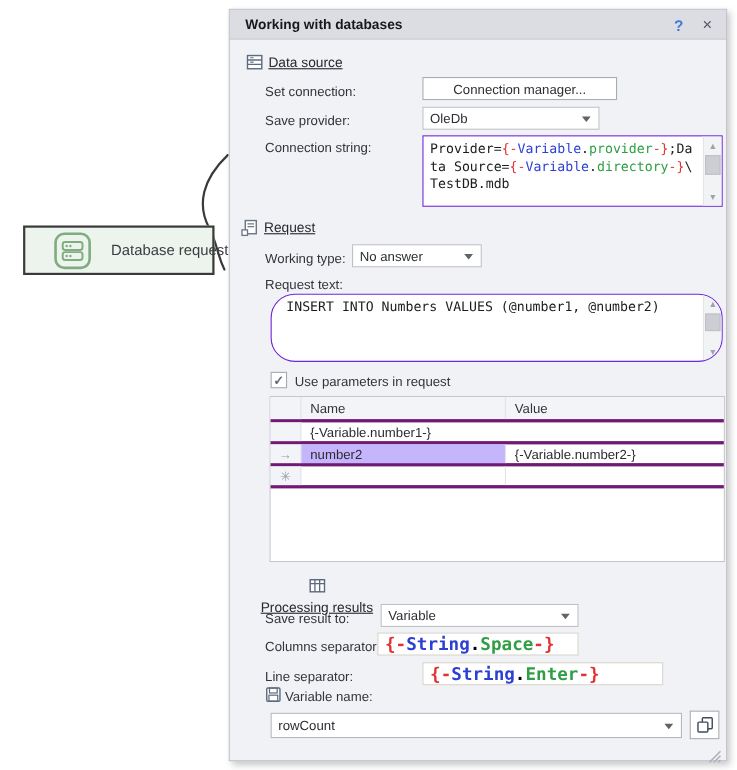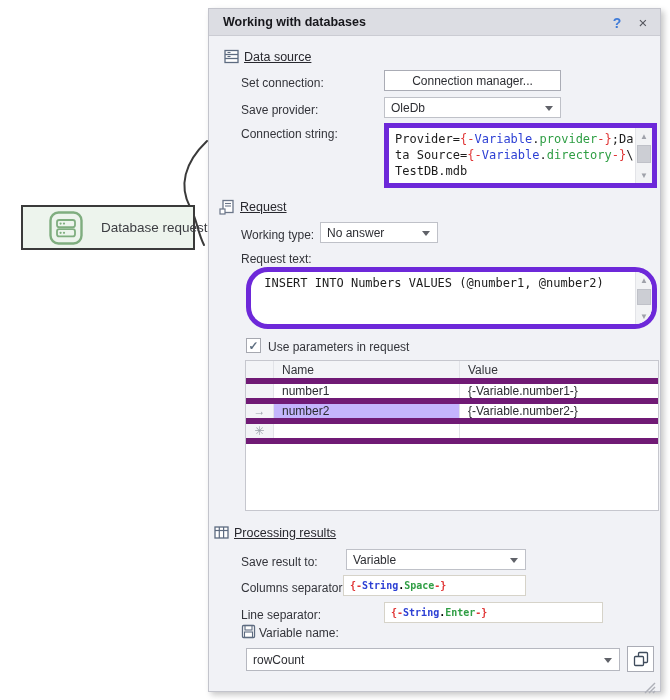--- a/index.html
+++ b/index.html
@@ -34,43 +34,43 @@
   .sec-header .sec-title{font-size:12.5px;color:#28282e;text-decoration:underline;}
   .lbl{position:absolute;font-size:12px;color:#33343a;white-space:nowrap;}
 
   .btn{position:absolute;background:#fff;border:1px solid #aaacb5;
     font-size:12px;color:#2d2e33;display:flex;align-items:center;justify-content:center;}
   .select{position:absolute;background:#fff;border:1px solid #bfc1c8;
     font-size:12px;color:#2d2e33;display:flex;align-items:center;padding-left:6px;}
   .select .arrow{position:absolute;right:7px;top:50%;margin-top:-2px;width:0;height:0;
     border-left:4px solid transparent;border-right:4px solid transparent;border-top:5px solid #606269;}
 
-  .textbox{position:absolute;background:#fff;border:5px solid #6d28d9;overflow:hidden;}
+  .textbox{position:absolute;background:#fff;border:1px solid #6d28d9;overflow:hidden;}
   .code{font-family:"DejaVu Sans Mono",monospace;font-size:12px;line-height:16px;color:#1c1c1c;}
   .code-pad{position:absolute;left:6px;top:3px;right:20px;bottom:2px;white-space:pre;}
   .mc-red{color:var(--macro-red);} .mc-blue{color:var(--macro-blue);} .mc-green{color:var(--macro-green);}
   .macro-input{position:absolute;background:#fff;border:1px solid #d6d3c9;
-    font-family:"DejaVu Sans Mono",monospace;font-weight:bold;font-size:10px;
+    font-family:"DejaVu Sans Mono",monospace;font-weight:bold;font-size:16px;
     display:flex;align-items:center;padding-left:6px;white-space:pre;}
 
   
   .vscroll{position:absolute;right:0;top:0;bottom:0;width:17px;background:#f2f3f5;
     border-left:1px solid #e3e4e8;}
   .vs-arrow{position:absolute;left:0;width:16px;height:16px;display:flex;align-items:center;
     justify-content:center;font-size:8px;color:#9fa2aa;}
   .vs-up{top:0;} .vs-down{bottom:0;}
   .vs-thumb{position:absolute;left:1px;width:14px;background:#ccced4;border:1px solid #bfc1c8;}
 
   
   .checkbox{position:absolute;width:15px;height:15px;background:#fff;border:1px solid #a6a8b0;
     display:flex;align-items:center;justify-content:center;font-size:12px;color:#5e6e80;font-weight:bold;}
 
   
   .ptable{position:absolute;background:#fff;border:1px solid #c6c7ce;}
-  .prow{display:flex;height:20px;border-bottom:6px solid #701a75;font-size:12px;color:#2b2c31;}
+  .prow{display:flex;height:20px;border-bottom:3px solid #701a75;font-size:12px;color:#2b2c31;}
   .prow.header{height:23px;background:#f3f4f7;color:#33343a;}
   .pc-ind{width:28px;flex:0 0 auto;background:#f3f4f7;border-right:1px solid #e2e3e8;
     display:flex;align-items:center;justify-content:center;color:#9aa0aa;font-size:12px;}
   .pc-name{width:186px;flex:0 0 auto;border-right:1px solid #e2e3e8;display:flex;align-items:center;padding-left:8px;}
   .pc-value{flex:1;display:flex;align-items:center;padding-left:8px;}
   .prow.selected .pc-name{background:#c4b5fd;}
 
   .icon-svg{display:block;}
   .copy-btn{position:absolute;background:#fff;border:1px solid #aaacb5;
     display:flex;align-items:center;justify-content:center;}
@@ -116,21 +116,21 @@
       </svg>
       <span class="sec-title">Data source</span>
     </div>
 
     <span class="lbl" style="left:32px;top:67px;">Set connection:</span>
     <div class="btn" style="left:175px;top:61px;width:177px;height:21px;">
       <span>Connection manager...</span>
     </div>
 
     <span class="lbl" style="left:32px;top:94px;">Save provider:</span>
-    <div class="select" style="left:175px;top:88px;width:177px;height:21px;">
+    <div class="select" style="left:175px;top:88px;width:161px;height:21px;">
       <span>OleDb</span>
       <span class="arrow"></span>
     </div>
 
     <span class="lbl" style="left:32px;top:118px;">Connection string:</span>
     <div class="textbox" style="left:175px;top:114px;width:273px;height:65px;">
       <div class="code code-pad"><div><span>Provider=</span><span class="mc-red">{-</span><span class="mc-blue">Variable</span><span>.</span><span class="mc-green">provider</span><span class="mc-red">-}</span><span>;Da</span></div><div><span>ta Source=</span><span class="mc-red">{-</span><span class="mc-blue">Variable</span><span>.</span><span class="mc-green">directory</span><span class="mc-red">-}</span><span>\</span></div><div><span>TestDB.mdb</span></div></div>
       <div class="vscroll">
         <span class="vs-arrow vs-up">▲</span>
         <span class="vs-thumb" style="top:17px;height:18px;"></span>
@@ -170,36 +170,35 @@
     <span class="lbl" style="left:59px;top:331px;">Use parameters in request</span>
 
     <div class="ptable" style="left:36px;top:351px;width:414px;height:151px;">
       <div class="prow header">
         <div class="pc-ind"></div>
         <div class="pc-name">Name</div>
         <div class="pc-value">Value</div>
       </div>
       <div class="prow">
         <div class="pc-ind"></div>
-        <div class="pc-name">number1</div>
         <div class="pc-value">{-Variable.number1-}</div>
       </div>
       <div class="prow selected">
         <div class="pc-ind">→</div>
         <div class="pc-name">number2</div>
         <div class="pc-value">{-Variable.number2-}</div>
       </div>
       <div class="prow">
         <div class="pc-ind">✳</div>
         <div class="pc-name"></div>
         <div class="pc-value"></div>
       </div>
     </div>
 
-    <div class="sec-header" style="left:4px;top:515px;">
+    <div class="sec-header" style="left:28px;top:515px;flex-direction:column;">
       <svg class="icon-svg" width="17" height="17" viewBox="0 0 17 17">
         <rect x="2" y="3" width="13" height="11" fill="#fff" stroke="#5d6b80" stroke-width="1.3"></rect>
         <line x1="2" y1="6.5" x2="15" y2="6.5" stroke="#5d6b80" stroke-width="1.2"></line>
         <line x1="6.3" y1="3" x2="6.3" y2="14" stroke="#5d6b80" stroke-width="1.2"></line>
         <line x1="10.6" y1="3" x2="10.6" y2="14" stroke="#5d6b80" stroke-width="1.2"></line>
       </svg>
       <span class="sec-title">Processing results</span>
     </div>
 
     <span class="lbl" style="left:32px;top:546px;">Save result to:</span>

